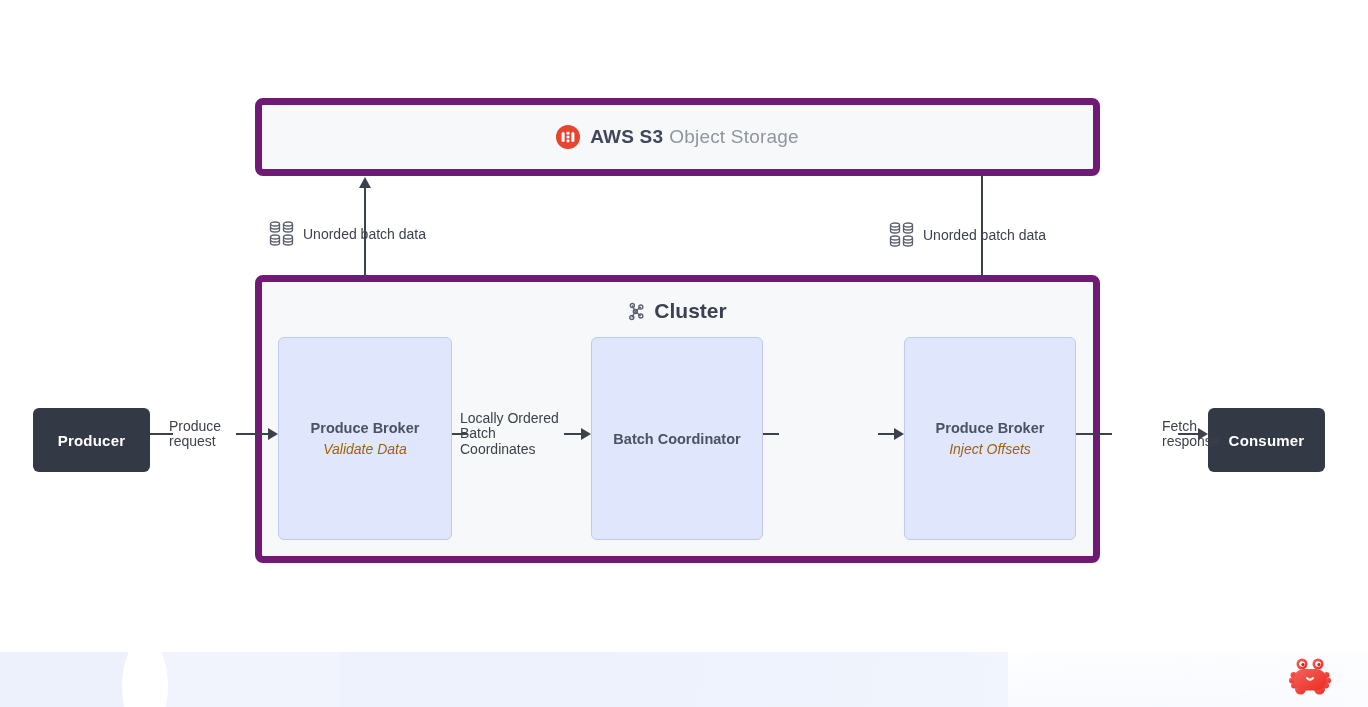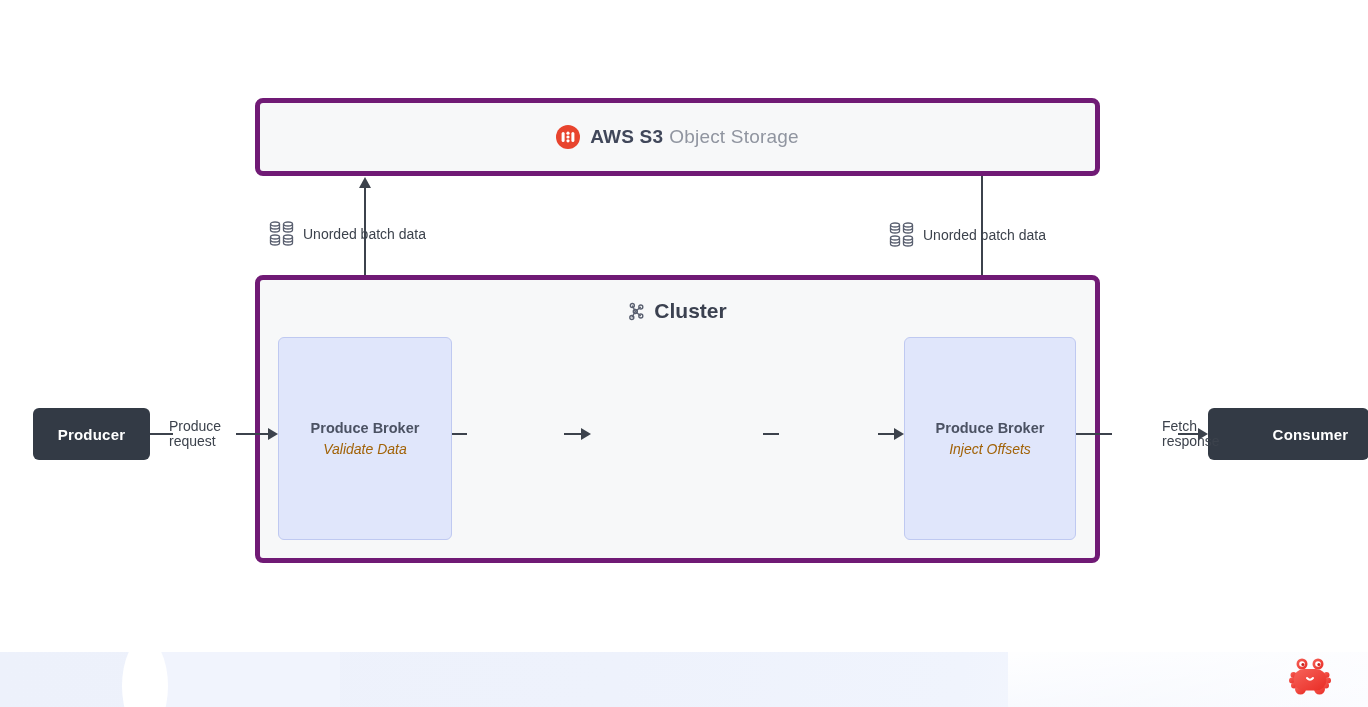--- a/index.html
+++ b/index.html
@@ -1,20 +1,20 @@
 <!DOCTYPE html>
 <html><head>
 <meta charset="utf-8">
 <style>
   html,body{margin:0;padding:0;background:#fff;}
   .stage{position:relative;width:1368px;height:707px;background:#ffffff;overflow:hidden;
          font-family:"Liberation Sans", sans-serif;color:#3c424c;}
 
   
-  .container-box{position:absolute;background:#f7f8f9;border:5px solid #701a75;border-radius:8px;box-sizing:border-box;}
+  .container-box{position:absolute;background:#f7f8f9;border:7px solid #701a75;border-radius:8px;box-sizing:border-box;}
   .storage-box{left:255px;top:98px;width:845px;height:78px;display:flex;align-items:center;justify-content:center;gap:10px;}
   .cluster-box{left:255px;top:275px;width:845px;height:288px;}
 
   .storage-title{font-size:19px;color:#9095a0;letter-spacing:.2px;}
   .storage-title b{color:#40475a;font-weight:700;margin-right:6px;}
 
   .cluster-header{position:absolute;left:677px;top:299px;transform:translateX(-50%);
                   display:flex;align-items:center;gap:8px;}
   .cluster-title{font-size:21px;font-weight:700;color:#3b4150;}
 
@@ -22,24 +22,24 @@
   .node{position:absolute;top:337px;height:203px;background:#e0e6fb;border:1px solid #bfc9f1;border-radius:6px;
         box-sizing:border-box;display:flex;flex-direction:column;align-items:center;justify-content:center;gap:5px;}
   .node-1{left:278px;width:174px;}
   .node-2{left:591px;width:172px;}
   .node-3{left:904px;width:172px;}
   .node-title{font-size:14.5px;font-weight:600;color:#4b5263;}
   .node-sub{font-size:14px;font-style:italic;color:#a16207;text-align:right;}
   .node-sub:empty{display:none;}
 
   
-  .dark-box{position:absolute;top:408px;width:117px;height:52px;background:#333a45;border-radius:6px;
+  .dark-box{position:absolute;top:408px;width:117px;height:64px;background:#333a45;border-radius:6px;
             display:flex;align-items:center;justify-content:center;color:#fff;font-size:15px;font-weight:700;letter-spacing:.2px;}
   .producer{left:33px;}
-  .consumer{left:1208px;padding-left:44px;}
+  .consumer{left:1208px;}
 
   
   .hline,.vline{position:absolute;background:#3c424c;}
   .hline{height:2px;}
   .vline{width:2px;}
   .arr{position:absolute;width:0;height:0;}
   .arr-right{border-left:10px solid #3c424c;border-top:6px solid transparent;border-bottom:6px solid transparent;}
   .arr-up{border-bottom:11px solid #3c424c;border-left:6px solid transparent;border-right:6px solid transparent;}
   .arr-down{border-top:11px solid #3c424c;border-left:6px solid transparent;border-right:6px solid transparent;}
 
@@ -157,38 +157,43 @@
         <circle cx="13.5" cy="14" r="2"></circle>
       </svg>
     </span>
     <span class="cluster-title">Cluster</span>
   </div>
 
   <div class="node node-1">
     <span class="node-title">Produce Broker</span>
     <span class="node-sub">Validate Data</span>
   </div>
+  <div class="node node-2">
+    <span class="node-title">Batch Coordinator</span>
+
+  </div>
   <div class="node node-3">
     <span class="node-title">Produce Broker</span>
     <span class="node-sub">Inject Offsets</span>
   </div>
 
   <div class="dark-box producer">
     <span>Producer</span>
   </div>
   <div class="dark-box consumer">
     <span>Consumer</span>
   </div>
 
   <div class="hline" style="left:150px;top:433px;width:23px;"></div>
   <div class="edge-label" style="left:204px;top:434px;width:70px;">Produce request</div>
   <div class="hline" style="left:236px;top:433px;width:33px;"></div>
   <div class="arr arr-right" style="left:268px;top:428px;"></div>
 
   <div class="hline" style="left:452px;top:433px;width:15px;"></div>
+  <div class="edge-label" style="left:516px;top:434px;width:112px;">Locally Ordered Batch Coordinates</div>
   <div class="hline" style="left:564px;top:433px;width:18px;"></div>
   <div class="arr arr-right" style="left:581px;top:428px;"></div>
 
   <div class="hline" style="left:763px;top:433px;width:16px;"></div>
   <div class="hline" style="left:878px;top:433px;width:17px;"></div>
   <div class="arr arr-right" style="left:894px;top:428px;"></div>
 
   <div class="hline" style="left:1076px;top:433px;width:36px;"></div>
   <div class="edge-label" style="left:1204px;top:434px;width:84px;">Fetch response</div>
   <div class="hline" style="left:1178px;top:433px;width:21px;"></div>

